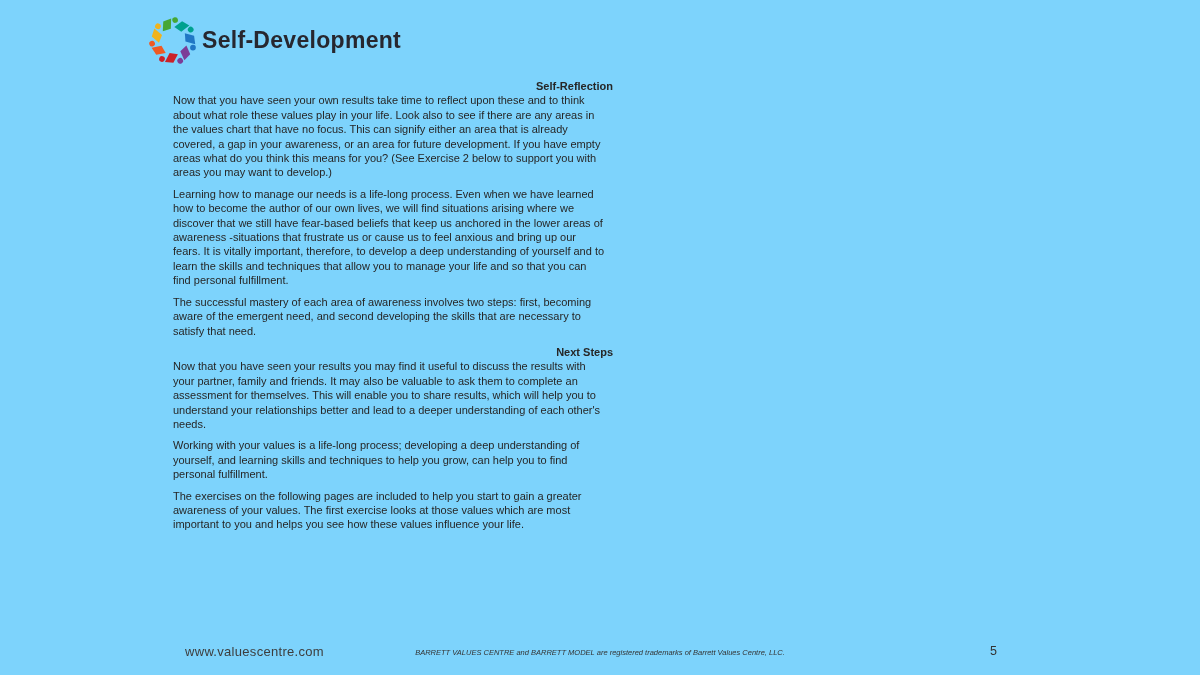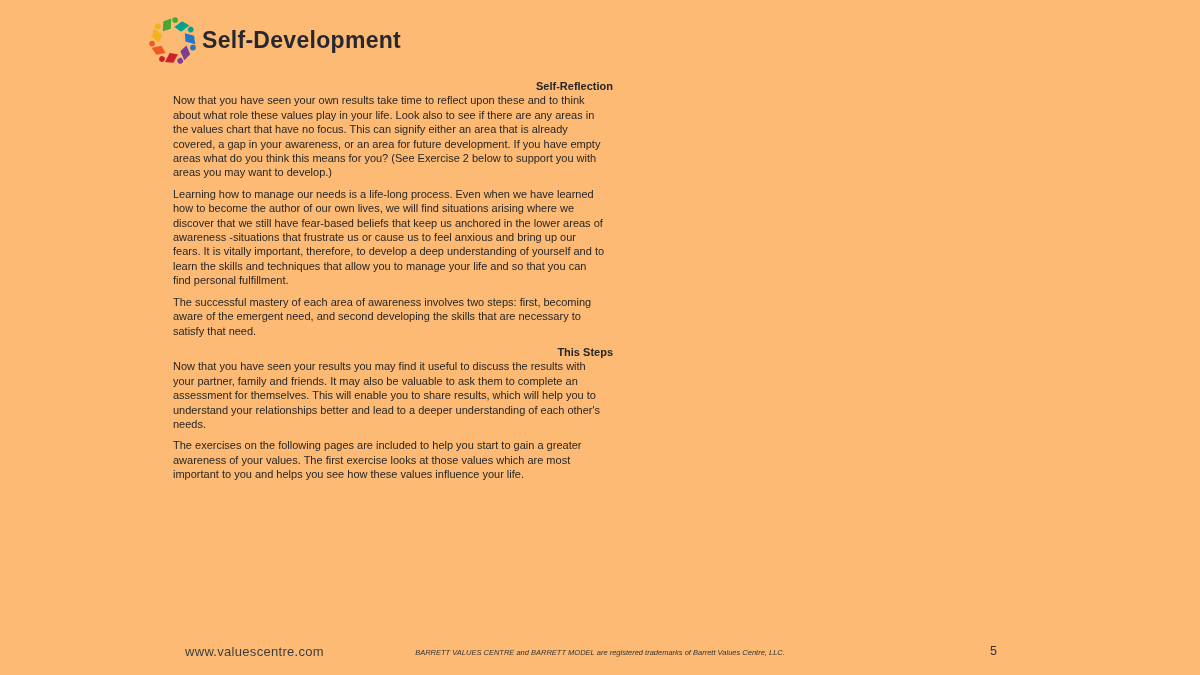--- a/index.html
+++ b/index.html
@@ -4,21 +4,21 @@
 <style>
   html, body {
     margin: 0;
     padding: 0;
     background: #ffffff;
   }
   .page {
     position: relative;
     width: 1200px;
     height: 675px;
-    background: #fdba74;
+    background: #7dd3fc;
     font-family: "Liberation Sans", sans-serif;
     overflow: hidden;
   }
   .logo {
     position: absolute;
     left: 147px;
     top: 14px;
     width: 52px;
     height: 54px;
   }
@@ -129,26 +129,29 @@
       <div class="para">Learning how to manage our needs is a life-long process. Even when we have learned
 how to become the author of our own lives, we will find situations arising where we
 discover that we still have fear-based beliefs that keep us anchored in the lower areas of
 awareness -situations that frustrate us or cause us to feel anxious and bring up our
 fears. It is vitally important, therefore, to develop a deep understanding of yourself and to
 learn the skills and techniques that allow you to manage your life and so that you can
 find personal fulfillment.</div>
       <div class="para">The successful mastery of each area of awareness involves two steps: first, becoming
 aware of the emergent need, and second developing the skills that are necessary to
 satisfy that need.</div>
-      <div class="heading">This Steps</div>
+      <div class="heading">Next Steps</div>
       <div class="para">Now that you have seen your results you may find it useful to discuss the results with
 your partner, family and friends. It may also be valuable to ask them to complete an
 assessment for themselves. This will enable you to share results, which will help you to
 understand your relationships better and lead to a deeper understanding of each other's
 needs.</div>
+      <div class="para">Working with your values is a life-long process; developing a deep understanding of
+yourself, and learning skills and techniques to help you grow, can help you to find
+personal fulfillment.</div>
       <div class="para">The exercises on the following pages are included to help you start to gain a greater
 awareness of your values. The first exercise looks at those values which are most
 important to you and helps you see how these values influence your life.</div>
     </div>
 
   <div class="footer-website">www.valuescentre.com</div>
 
   <div class="footer-trademark">BARRETT VALUES CENTRE and BARRETT MODEL are registered trademarks of Barrett Values Centre, LLC.</div>
 
   <div class="footer-page-number">5</div>

